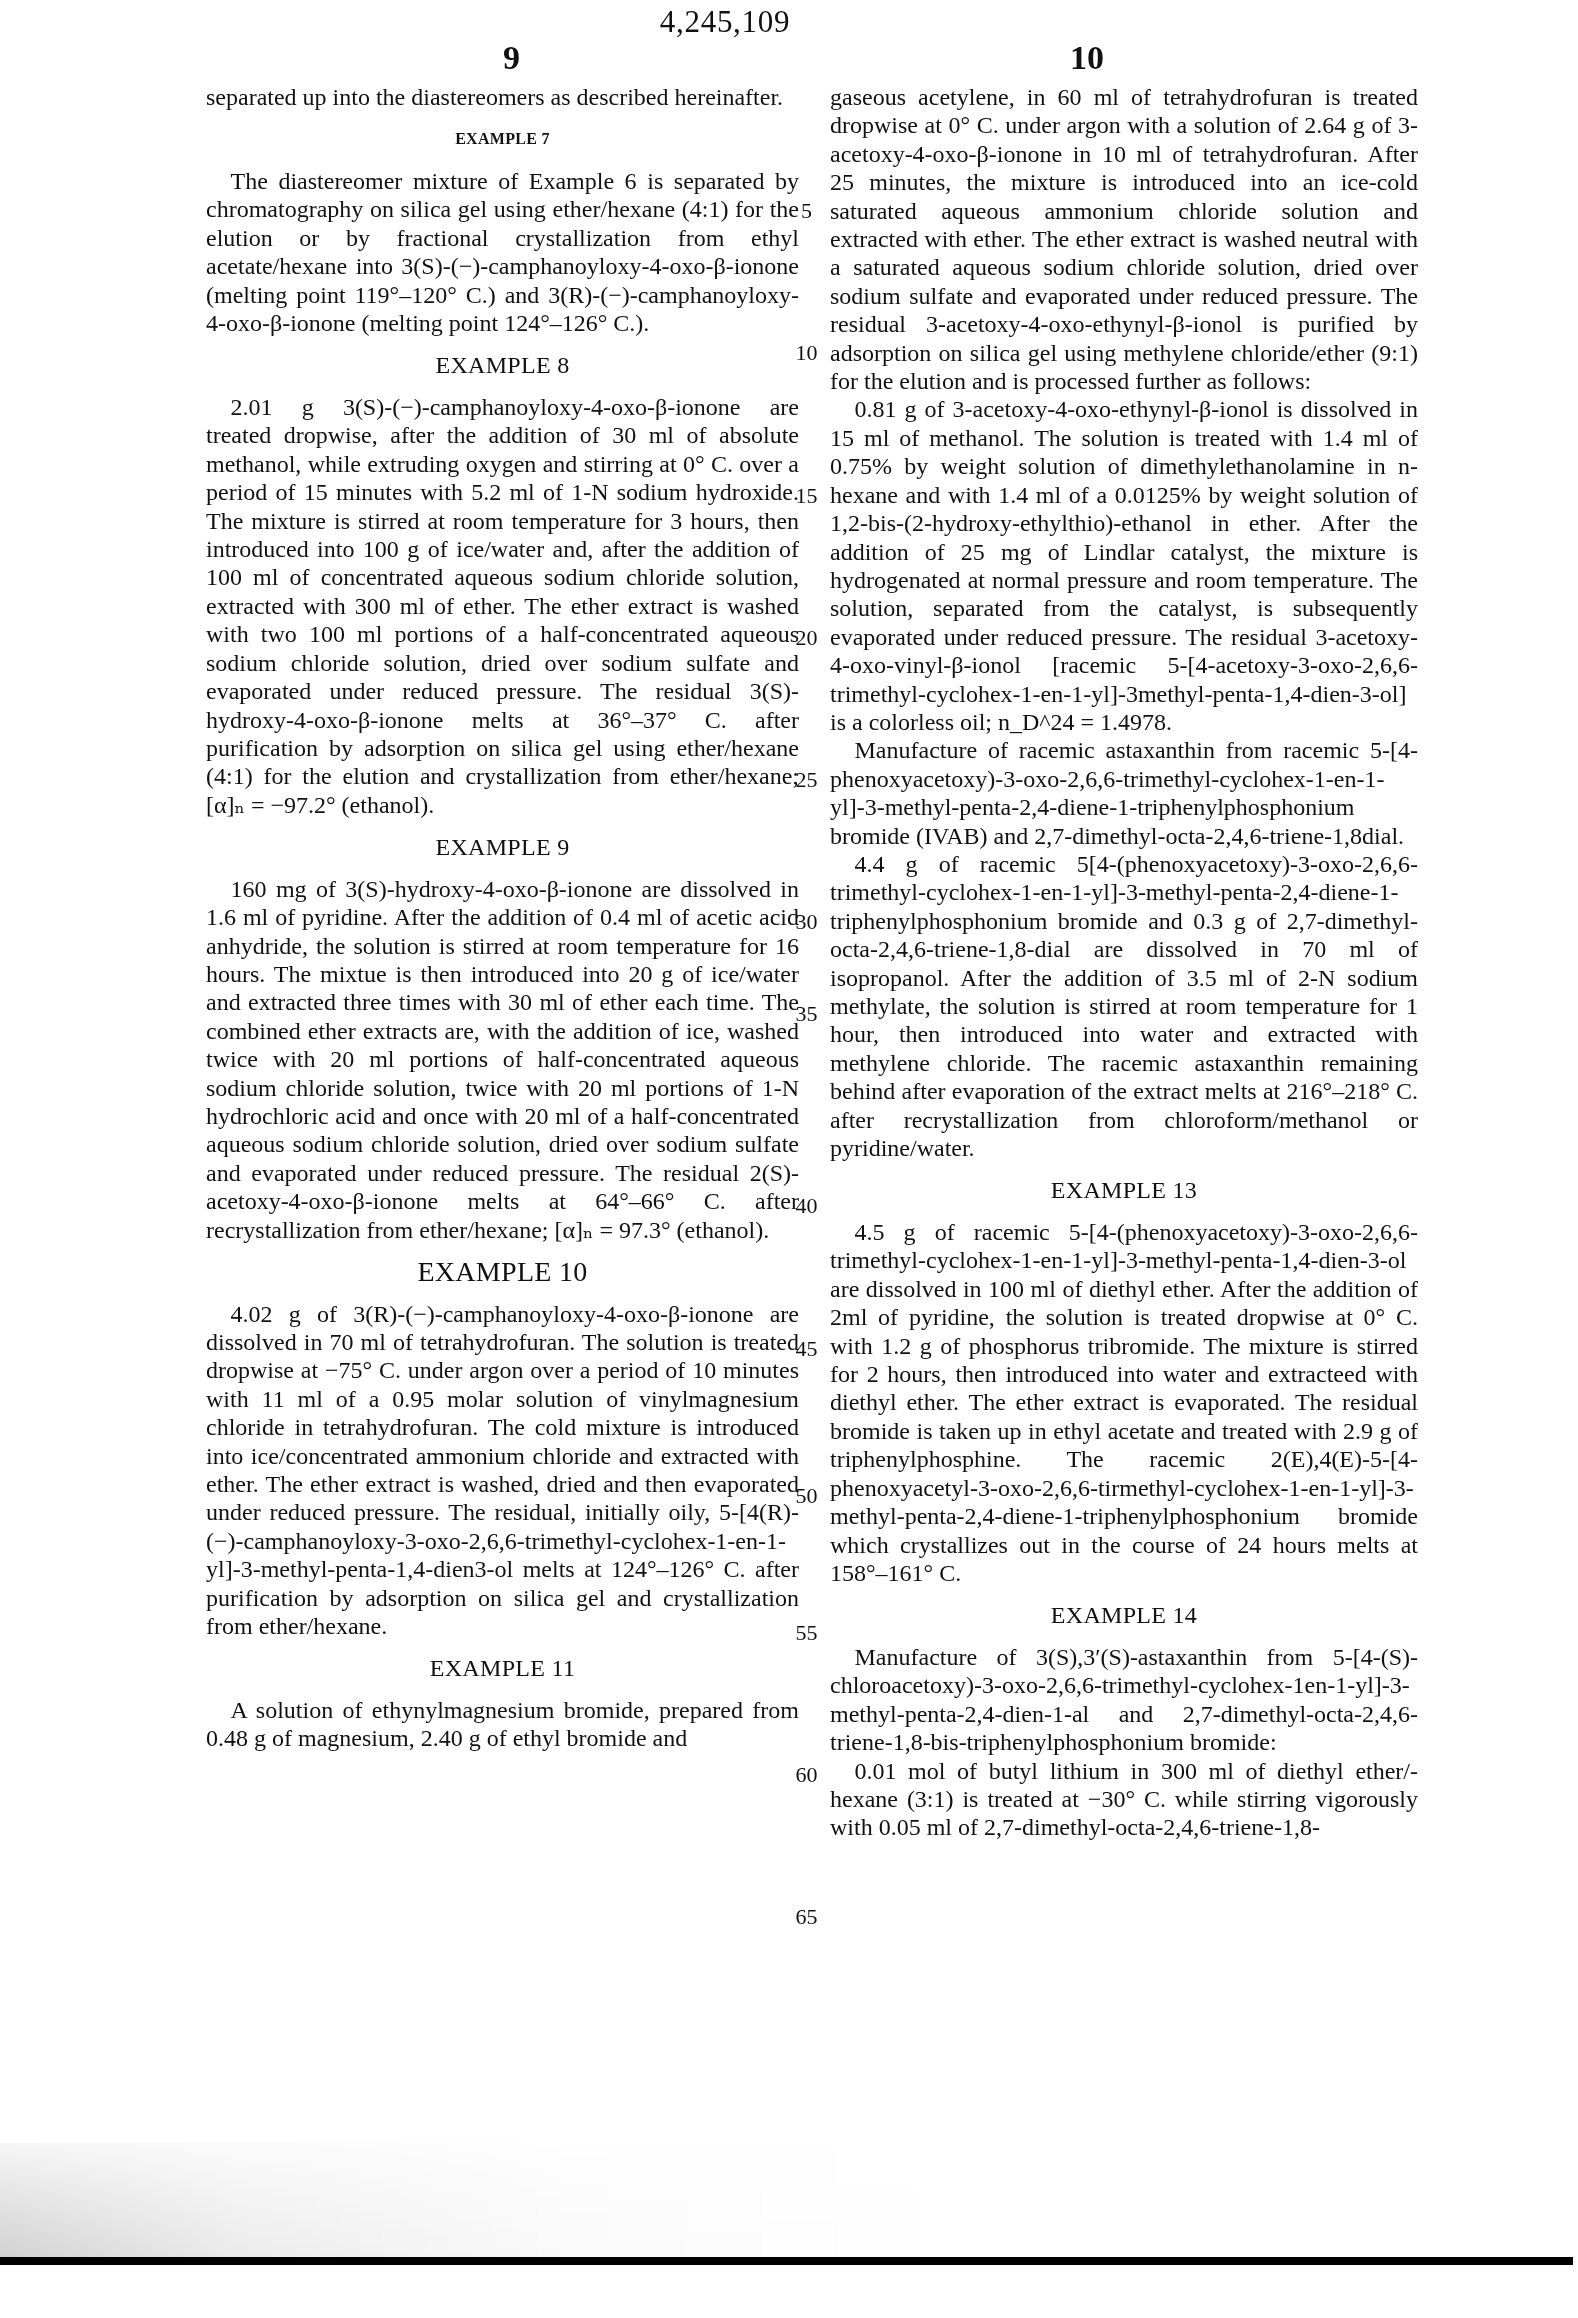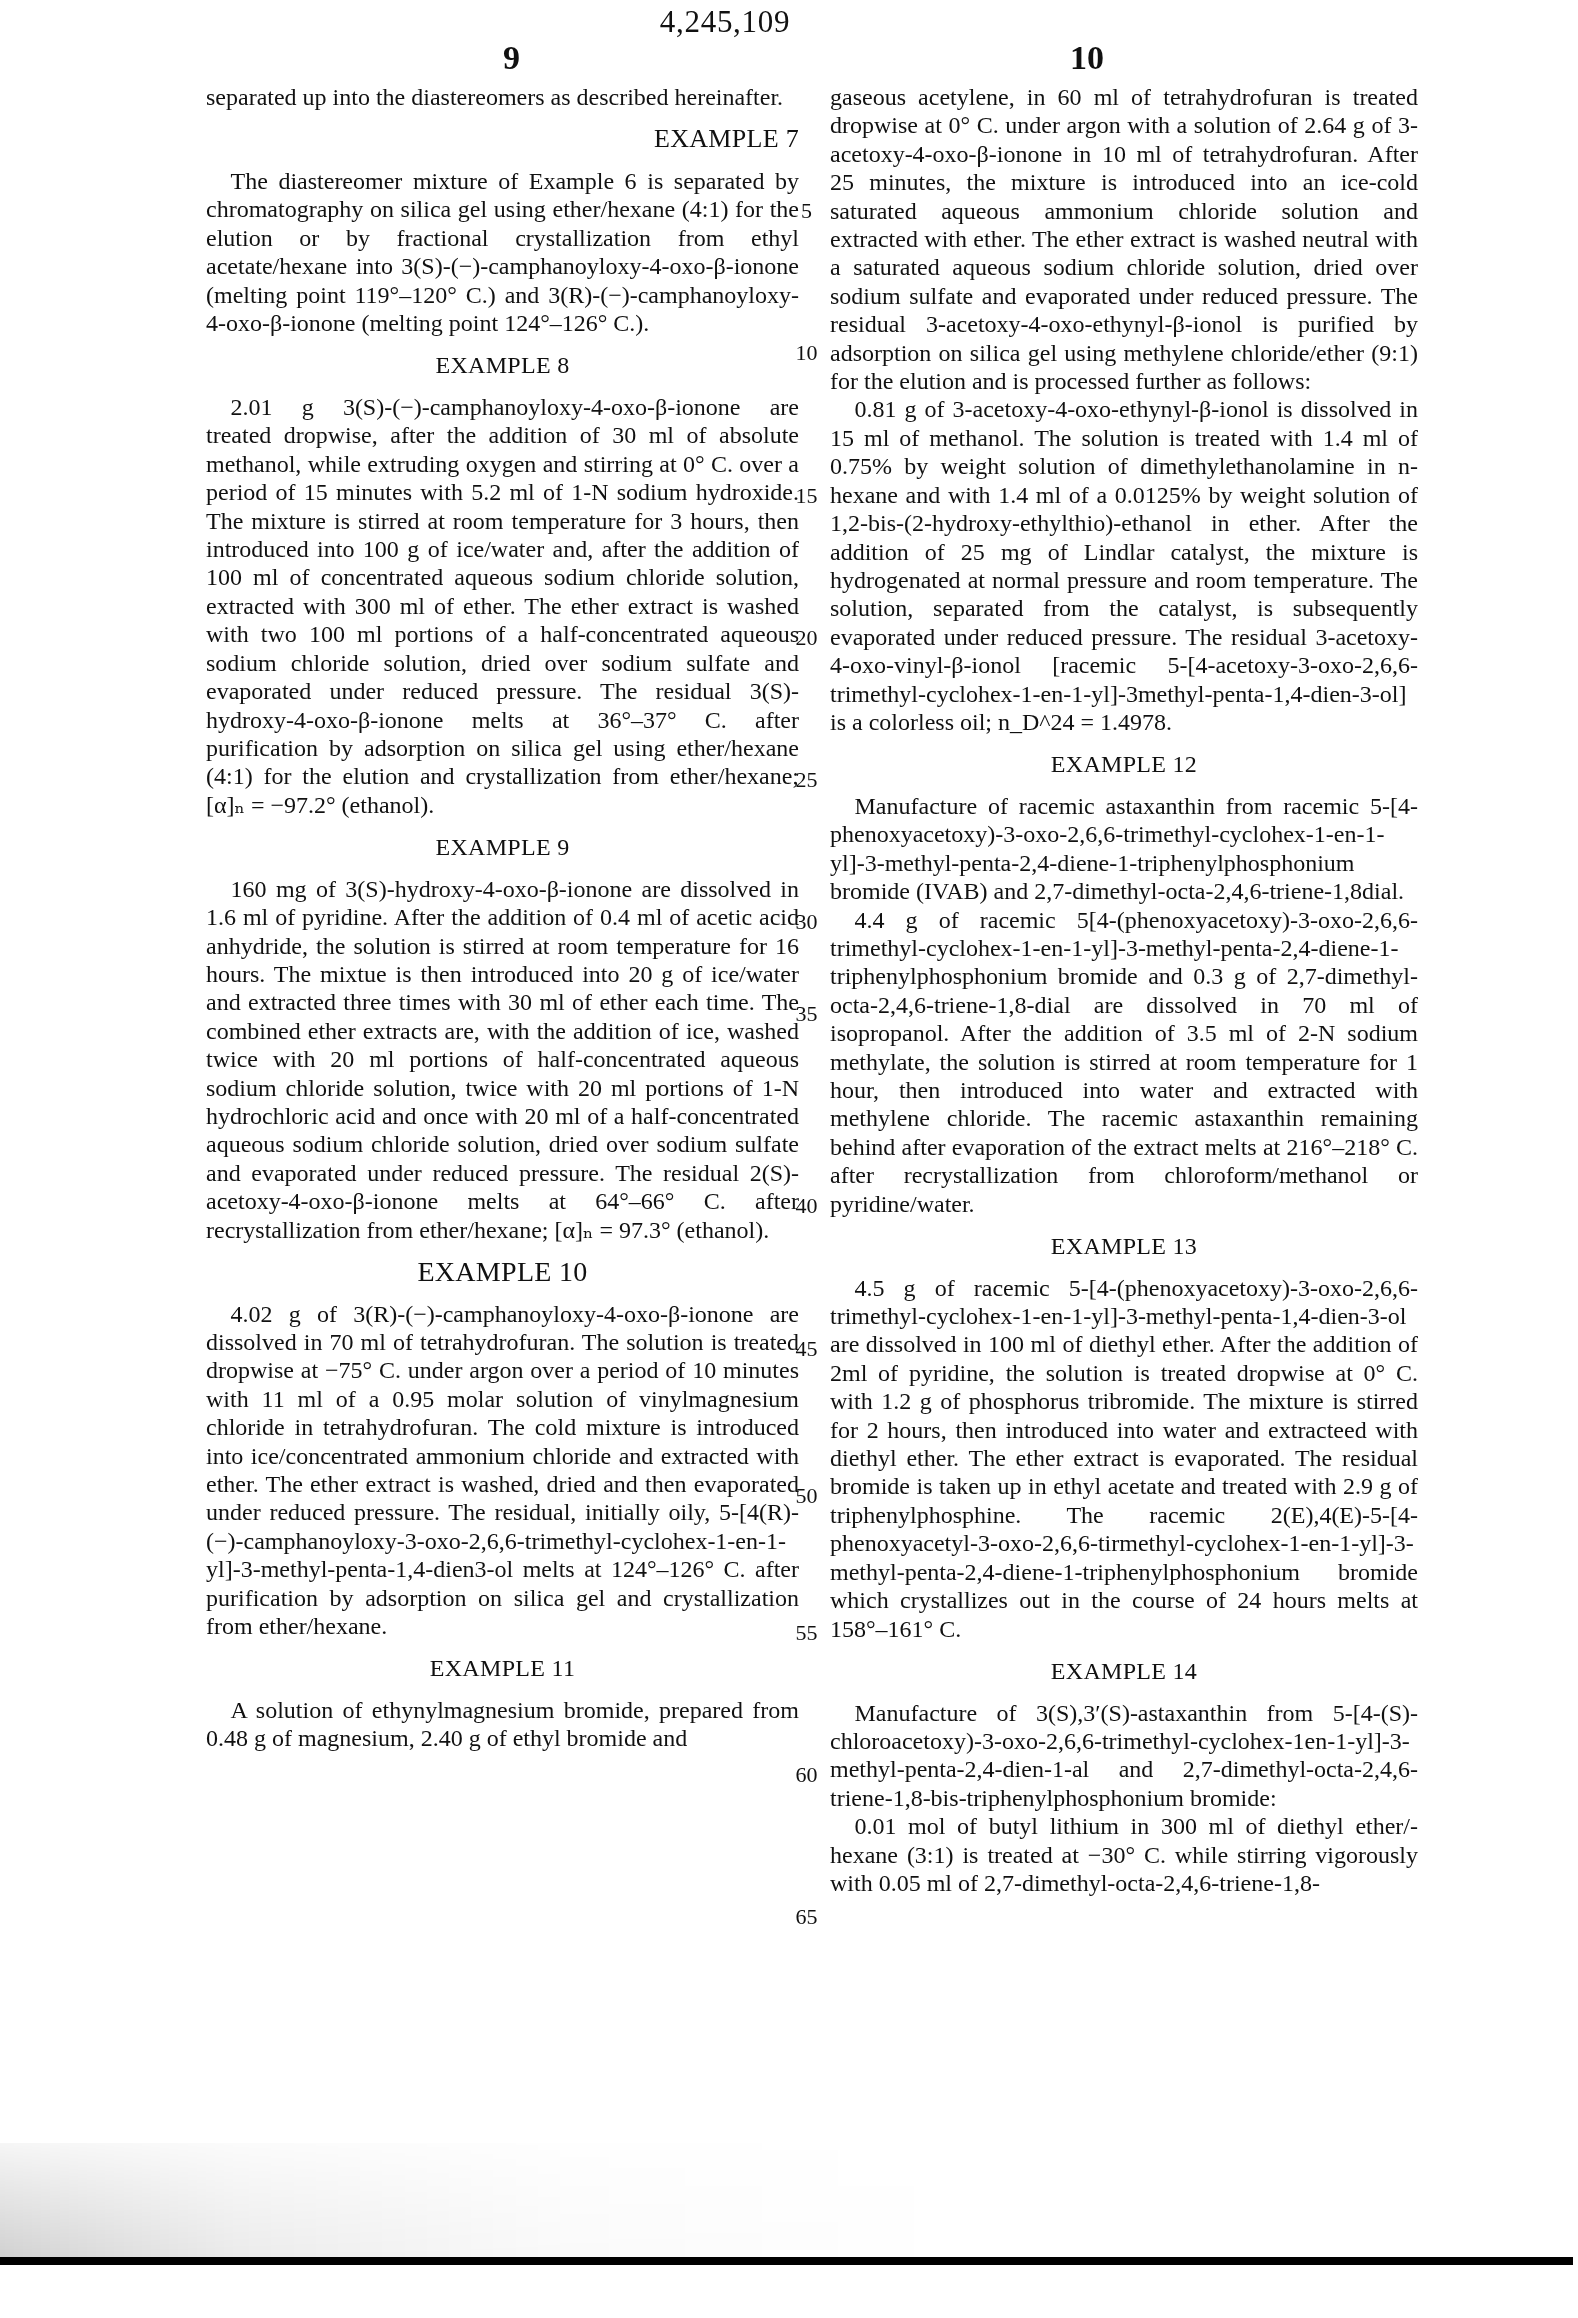--- a/index.html
+++ b/index.html
@@ -25,35 +25,34 @@
 </style>
 </head>
 <body>
 
 <div id="patent-number" class="serif">4,245,109</div>
 <div id="page-left" class="page-num serif">9</div>
 <div id="page-right" class="page-num serif">10</div>
 
 <div id="col-left" class="column serif">
     <p class="serif para cont" style="font-weight: normal;">separated up into the diastereomers as described hereinafter.</p>
-    <h3 class="serif heading" style="font-weight: normal; font-size: 26px; text-align: right;">EXAMPLE 7</h3>
+    <h3 class="serif heading" style="font-weight: bold; font-size: 16px;">EXAMPLE 7</h3>
     <p class="serif para" style="font-weight: normal;">The diastereomer mixture of Example 6 is separated by chromatography on silica gel using ether/hexane (4:1) for the elution or by fractional crystallization from ethyl acetate/hexane into 3(S)-(−)-camphanoyloxy-4-oxo-β-ionone (melting point 119°–120° C.) and 3(R)-(−)-camphanoyloxy-4-oxo-β-ionone (melting point 124°–126° C.).</p>
     <h3 class="serif heading" style="font-weight: normal; font-size: 24px;">EXAMPLE 8</h3>
     <p class="serif para" style="font-weight: normal;">2.01 g 3(S)-(−)-camphanoyloxy-4-oxo-β-ionone are treated dropwise, after the addition of 30 ml of absolute methanol, while extruding oxygen and stirring at 0° C. over a period of 15 minutes with 5.2 ml of 1-N sodium hydroxide. The mixture is stirred at room temperature for 3 hours, then introduced into 100 g of ice/water and, after the addition of 100 ml of concentrated aqueous sodium chloride solution, extracted with 300 ml of ether. The ether extract is washed with two 100 ml portions of a half-concentrated aqueous sodium chloride solution, dried over sodium sulfate and evaporated under reduced pressure. The residual 3(S)-hydroxy-4-oxo-β-ionone melts at 36°–37° C. after purification by adsorption on silica gel using ether/hexane (4:1) for the elution and crystallization from ether/hexane; [α]ₙ = −97.2° (ethanol).</p>
     <h3 class="serif heading" style="font-weight: normal; font-size: 24px;">EXAMPLE 9</h3>
     <p class="serif para" style="font-weight: normal;">160 mg of 3(S)-hydroxy-4-oxo-β-ionone are dissolved in 1.6 ml of pyridine. After the addition of 0.4 ml of acetic acid anhydride, the solution is stirred at room temperature for 16 hours. The mixtue is then introduced into 20 g of ice/water and extracted three times with 30 ml of ether each time. The combined ether extracts are, with the addition of ice, washed twice with 20 ml portions of half-concentrated aqueous sodium chloride solution, twice with 20 ml portions of 1-N hydrochloric acid and once with 20 ml of a half-concentrated aqueous sodium chloride solution, dried over sodium sulfate and evaporated under reduced pressure. The residual 2(S)-acetoxy-4-oxo-β-ionone melts at 64°–66° C. after recrystallization from ether/hexane; [α]ₙ = 97.3° (ethanol).</p>
     <h3 class="serif heading" style="font-weight: normal; font-size: 28px;">EXAMPLE 10</h3>
     <p class="serif para" style="font-weight: normal;">4.02 g of 3(R)-(−)-camphanoyloxy-4-oxo-β-ionone are dissolved in 70 ml of tetrahydrofuran. The solution is treated dropwise at −75° C. under argon over a period of 10 minutes with 11 ml of a 0.95 molar solution of vinylmagnesium chloride in tetrahydrofuran. The cold mixture is introduced into ice/concentrated ammonium chloride and extracted with ether. The ether extract is washed, dried and then evaporated under reduced pressure. The residual, initially oily, 5-[4(R)-(−)-camphanoyloxy-3-oxo-2,6,6-trimethyl-cyclohex-1-en-1-yl]-3-methyl-penta-1,4-dien3-ol melts at 124°–126° C. after purification by adsorption on silica gel and crystallization from ether/hexane.</p>
     <h3 class="serif heading" style="font-weight: normal; font-size: 24px;">EXAMPLE 11</h3>
     <p class="serif para" style="font-weight: normal;">A solution of ethynylmagnesium bromide, prepared from 0.48 g of magnesium, 2.40 g of ethyl bromide and</p>
   </div>
 <div id="col-right" class="column serif">
     <p class="serif para cont" style="font-weight: normal;">gaseous acetylene, in 60 ml of tetrahydrofuran is treated dropwise at 0° C. under argon with a solution of 2.64 g of 3-acetoxy-4-oxo-β-ionone in 10 ml of tetrahydrofuran. After 25 minutes, the mixture is introduced into an ice-cold saturated aqueous ammonium chloride solution and extracted with ether. The ether extract is washed neutral with a saturated aqueous sodium chloride solution, dried over sodium sulfate and evaporated under reduced pressure. The residual 3-acetoxy-4-oxo-ethynyl-β-ionol is purified by adsorption on silica gel using methylene chloride/ether (9:1) for the elution and is processed further as follows:</p>
     <p class="serif para" style="font-weight: normal;">0.81 g of 3-acetoxy-4-oxo-ethynyl-β-ionol is dissolved in 15 ml of methanol. The solution is treated with 1.4 ml of 0.75% by weight solution of dimethylethanolamine in n-hexane and with 1.4 ml of a 0.0125% by weight solution of 1,2-bis-(2-hydroxy-ethylthio)-ethanol in ether. After the addition of 25 mg of Lindlar catalyst, the mixture is hydrogenated at normal pressure and room temperature. The solution, separated from the catalyst, is subsequently evaporated under reduced pressure. The residual 3-acetoxy-4-oxo-vinyl-β-ionol [racemic 5-[4-acetoxy-3-oxo-2,6,6-trimethyl-cyclohex-1-en-1-yl]-3methyl-penta-1,4-dien-3-ol] is a colorless oil; n_D^24 = 1.4978.</p>
-    <h3 class="serif heading" style="font-weight: normal; font-size: 24px;">EXAMPLE 12</h3>
     <p class="serif para" style="font-weight: normal;">Manufacture of racemic astaxanthin from racemic 5-[4-phenoxyacetoxy)-3-oxo-2,6,6-trimethyl-cyclohex-1-en-1-yl]-3-methyl-penta-2,4-diene-1-triphenylphosphonium bromide (IVAB) and 2,7-dimethyl-octa-2,4,6-triene-1,8dial.</p>
     <p class="serif para" style="font-weight: normal;">4.4 g of racemic 5[4-(phenoxyacetoxy)-3-oxo-2,6,6-trimethyl-cyclohex-1-en-1-yl]-3-methyl-penta-2,4-diene-1-triphenylphosphonium bromide and 0.3 g of 2,7-dimethyl-octa-2,4,6-triene-1,8-dial are dissolved in 70 ml of isopropanol. After the addition of 3.5 ml of 2-N sodium methylate, the solution is stirred at room temperature for 1 hour, then introduced into water and extracted with methylene chloride. The racemic astaxanthin remaining behind after evaporation of the extract melts at 216°–218° C. after recrystallization from chloroform/methanol or pyridine/water.</p>
     <h3 class="serif heading" style="font-weight: normal; font-size: 24px;">EXAMPLE 13</h3>
     <p class="serif para" style="font-weight: normal;">4.5 g of racemic 5-[4-(phenoxyacetoxy)-3-oxo-2,6,6-trimethyl-cyclohex-1-en-1-yl]-3-methyl-penta-1,4-dien-3-ol are dissolved in 100 ml of diethyl ether. After the addition of 2ml of pyridine, the solution is treated dropwise at 0° C. with 1.2 g of phosphorus tribromide. The mixture is stirred for 2 hours, then introduced into water and extracteed with diethyl ether. The ether extract is evaporated. The residual bromide is taken up in ethyl acetate and treated with 2.9 g of triphenylphosphine. The racemic 2(E),4(E)-5-[4-phenoxyacetyl-3-oxo-2,6,6-tirmethyl-cyclohex-1-en-1-yl]-3-methyl-penta-2,4-diene-1-triphenylphosphonium bromide which crystallizes out in the course of 24 hours melts at 158°–161° C.</p>
     <h3 class="serif heading" style="font-weight: normal; font-size: 24px;">EXAMPLE 14</h3>
     <p class="serif para" style="font-weight: normal;">Manufacture of 3(S),3′(S)-astaxanthin from 5-[4-(S)-chloroacetoxy)-3-oxo-2,6,6-trimethyl-cyclohex-1en-1-yl]-3-methyl-penta-2,4-dien-1-al and 2,7-dimethyl-octa-2,4,6-triene-1,8-bis-triphenylphosphonium bromide:</p>
     <p class="serif para" style="font-weight: normal;">0.01 mol of butyl lithium in 300 ml of diethyl ether/-hexane (3:1) is treated at −30° C. while stirring vigorously with 0.05 ml of 2,7-dimethyl-octa-2,4,6-triene-1,8-</p>
   </div>
 
 <div id="line-numbers">

